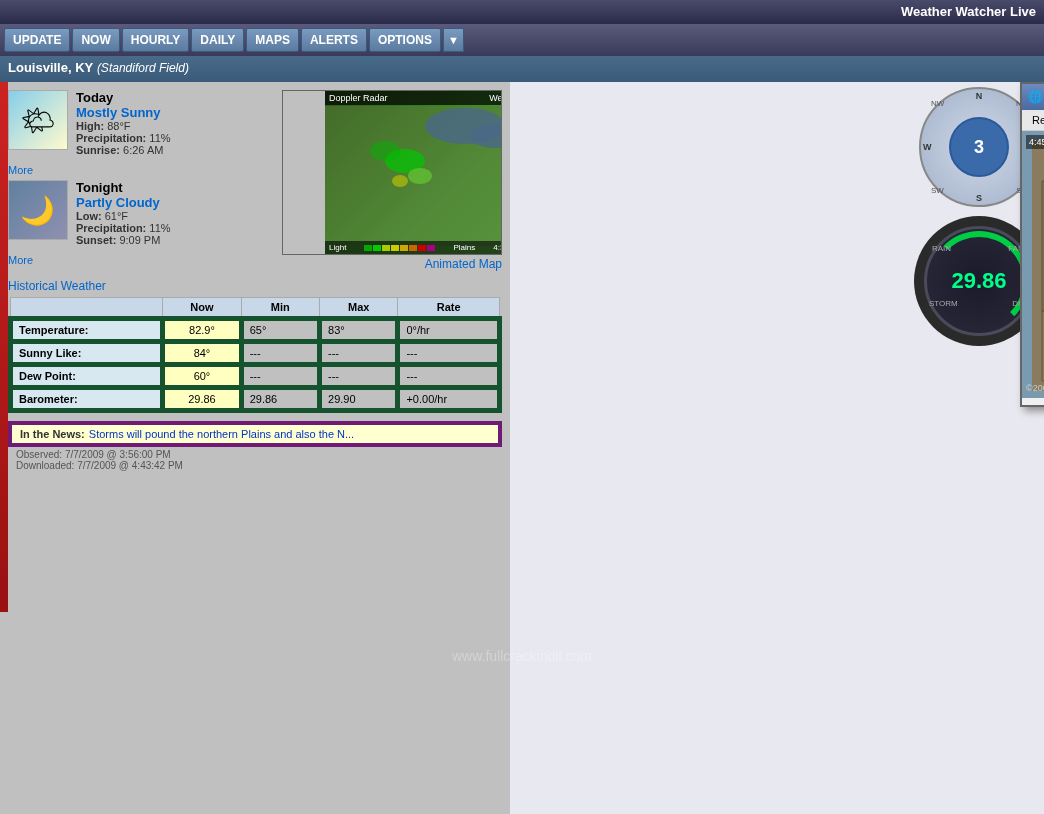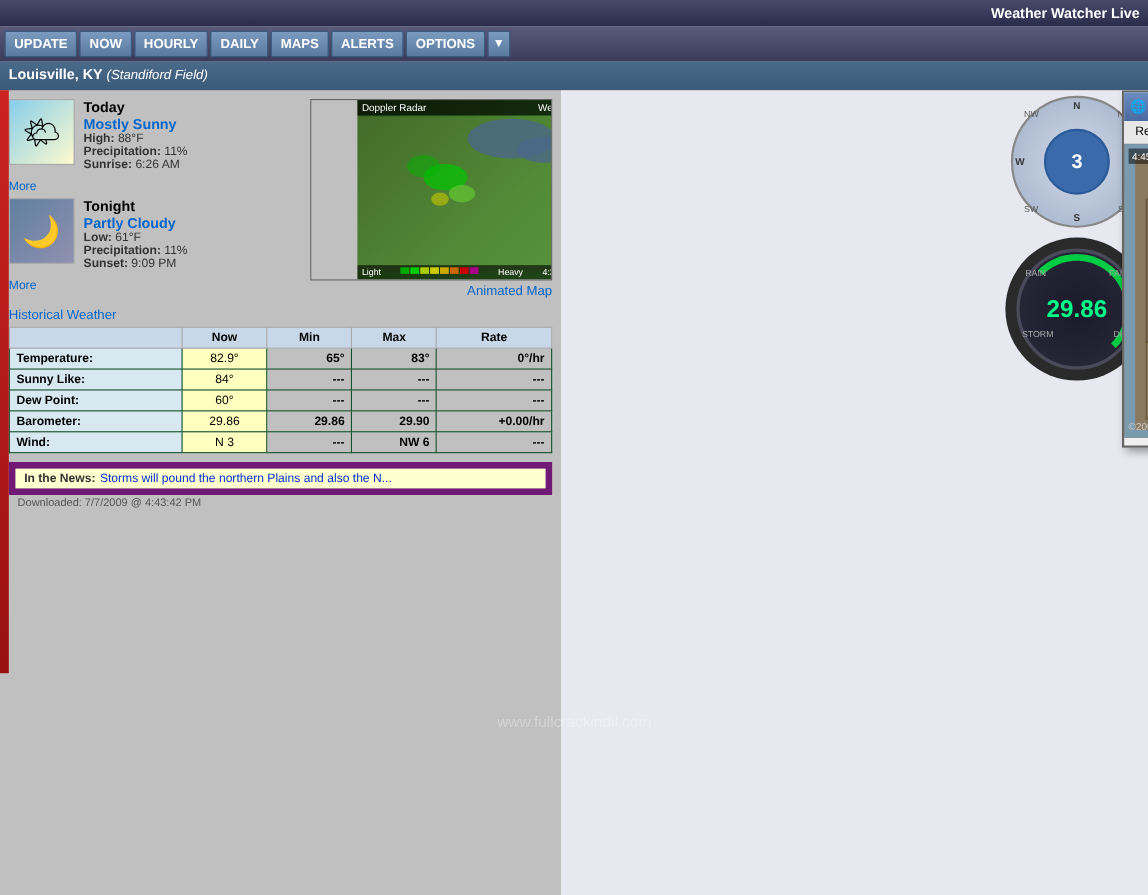--- a/index.html
+++ b/index.html
@@ -119,20 +119,21 @@
     }
     .radar-footer {
       position: absolute;
       bottom: 0; left: 0; right: 0;
       background: rgba(0,0,0,0.6);
       color: white;
       font-size: 8px;
       padding: 2px 4px;
       display: flex;
       justify-content: space-between;
+      align-items: center;
     }
     .radar-colorbar {
       display: flex;
       gap: 1px;
     }
     .radar-colorbar span {
       width: 8px;
       height: 6px;
       display: inline-block;
     }
@@ -153,27 +154,27 @@
       margin-top: 4px;
     }
     table.weather-data th {
       background: #c8d8e8;
       border: 1px solid #aaa;
       padding: 3px 6px;
       text-align: center;
       font-size: 11px;
     }
     table.weather-data td {
-      border: 1px solid #14532d;
+      border: 5px solid #14532d;
       padding: 3px 6px;
       font-size: 11px;
     }
     table.weather-data td:first-child { font-weight: bold; background: #d8e8f0; }
     table.weather-data td.highlight { background: #ffffc0; text-align: center; }
-    table.weather-data td.center { text-align: right; font-weight: bold; }
+    table.weather-data td.center { text-align: left; }
 
     
     .instruments {
       position: absolute;
       right: 0;
       top: 0;
       width: 130px;
     }
     .compass-container {
       width: 130px;
@@ -341,21 +342,21 @@
       left: 50%;
       transform: translateX(-50%);
       color: rgba(255,255,255,0.3);
       font-size: 14px;
       z-index: 20;
       white-space: nowrap;
     }
 
     .news-ticker-wrap {
       background: #ffffd0;
-      border: 6px solid #701a75;
+      border: 4px solid #701a75;
       padding: 3px 8px;
       font-size: 11px;
       display: flex;
       align-items: center;
     }
     .news-ticker-wrap strong { color: #333; margin-right: 4px; }
     .news-ticker-wrap a { color: #0033cc; cursor: pointer; }
 
     .obs-info {
       font-size: 10px;
@@ -495,21 +496,21 @@
                   <div class="radar-colorbar">
                     <span style="background:#00aa00;"></span>
                     <span style="background:#00cc00;"></span>
                     <span style="background:#aacc00;"></span>
                     <span style="background:#cccc00;"></span>
                     <span style="background:#ccaa00;"></span>
                     <span style="background:#cc6600;"></span>
                     <span style="background:#cc0000;"></span>
                     <span style="background:#aa0088;"></span>
                   </div>
-                  <span>Heavy</span>
+                  <span>Plains</span>
                   <span>4:30PM EDT</span>
                 </div>
               </div>
             </div>
             <div class="animated-map-link">
               <a>Animated Map</a>
             </div>
           </div>
         </div>
 
@@ -547,37 +548,31 @@
       <td class="center">---</td>
       <td class="center">---</td>
     </tr>
                 <tr>
       <td>Barometer:</td>
       <td class="highlight">29.86</td>
       <td class="center">29.86</td>
       <td class="center">29.90</td>
       <td class="center">+0.00/hr</td>
     </tr>
-                <tr>
-      <td>Wind:</td>
-      <td class="highlight">N 3</td>
-      <td class="center">---</td>
-      <td class="center">NW 6</td>
-      <td class="center">---</td>
-    </tr>
               </tbody>
           </table>
         </div>
 
         <div class="news-ticker-wrap" style="margin-top:8px;">
           <strong>In the News:</strong>
           <a>Storms will pound the northern Plains and also the N...</a>
         </div>
 
         <div class="obs-info">
+          <div>Observed: 7/7/2009 @ 3:56:00 PM</div>
           <div>Downloaded: 7/7/2009 @ 4:43:42 PM</div>
         </div>
       </div>
     </div>
 
     <div class="right-main">
 
       <div class="instruments">
 
         <div class="compass-container">

